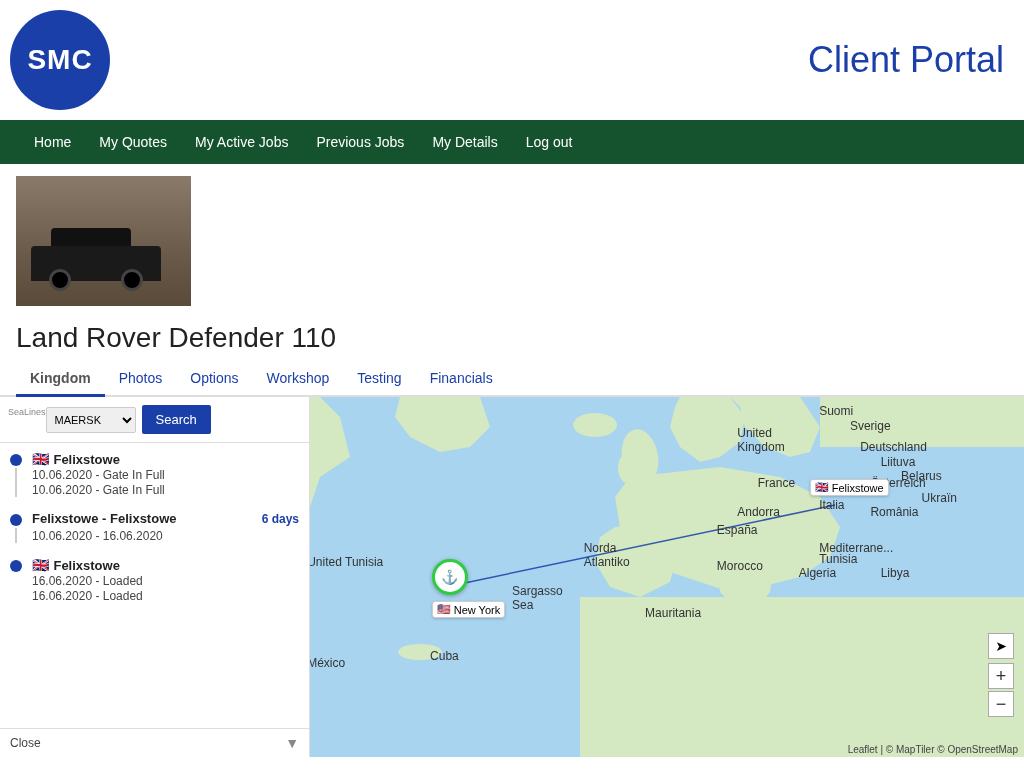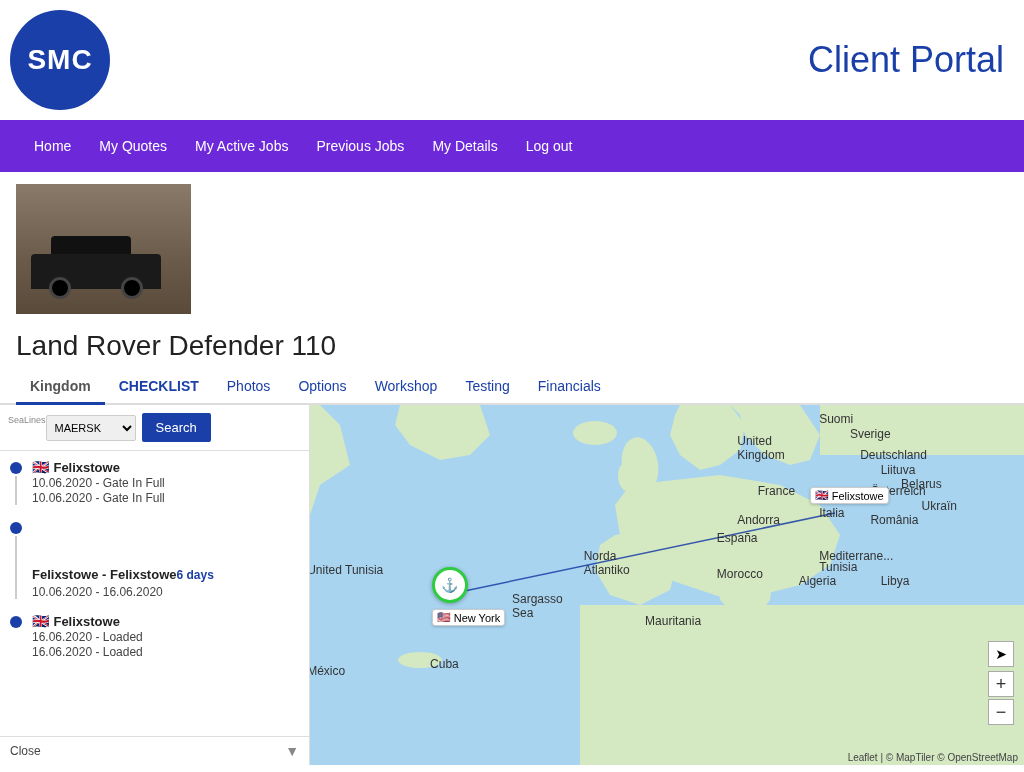--- a/index.html
+++ b/index.html
@@ -30,25 +30,25 @@
       letter-spacing: 1px;
     }
     .portal-title {
       color: #1a3fa8;
       font-size: 36px;
       font-weight: 300;
     }
 
     
     .navbar {
-      background: #6d28d9;
+      background: #14532d;
       padding: 0 20px;
       display: flex;
       align-items: center;
-      height: 52px;
+      height: 44px;
     }
     .navbar a {
       color: #fff;
       text-decoration: none;
       font-size: 14px;
       padding: 0 14px;
       height: 44px;
       display: flex;
       align-items: center;
       cursor: pointer;
@@ -255,24 +255,23 @@
     .flag-uk {
       font-size: 14px;
     }
     .event-detail {
       font-size: 12px;
       color: #444;
       margin-top: 1px;
     }
     .event-duration-row {
       display: flex;
-      justify-content: flex-start;
+      justify-content: space-between;
       align-items: center;
       margin-bottom: 3px;
-      margin-top: 48px;
     }
     .event-duration-loc {
       font-size: 13px;
       font-weight: 700;
       color: #222;
     }
     .event-duration {
       font-size: 12px;
       color: #1a3fa8;
       font-weight: 600;
@@ -417,21 +416,20 @@
       <div class="car-wheel-l"></div>
       <div class="car-wheel-r"></div>
     </div>
   </div>
 </div>
 
 <h1 class="vehicle-title">Land Rover Defender 110</h1>
 
 <div class="tabs">
   <div class="tab active">Kingdom</div>
-  <div class="tab" style="color:#1a3fa8;font-weight:700;">CHECKLIST</div>
   <div class="tab">Photos</div>
   <div class="tab">Options</div>
   <div class="tab">Workshop</div>
   <div class="tab">Testing</div>
   <div class="tab">Financials</div>
 </div>
 
 <div class="map-container">
 
   <svg class="map-svg" viewBox="0 0 1024 360" preserveAspectRatio="xMidYMid slice" xmlns="http://www.w3.org/2000/svg">

